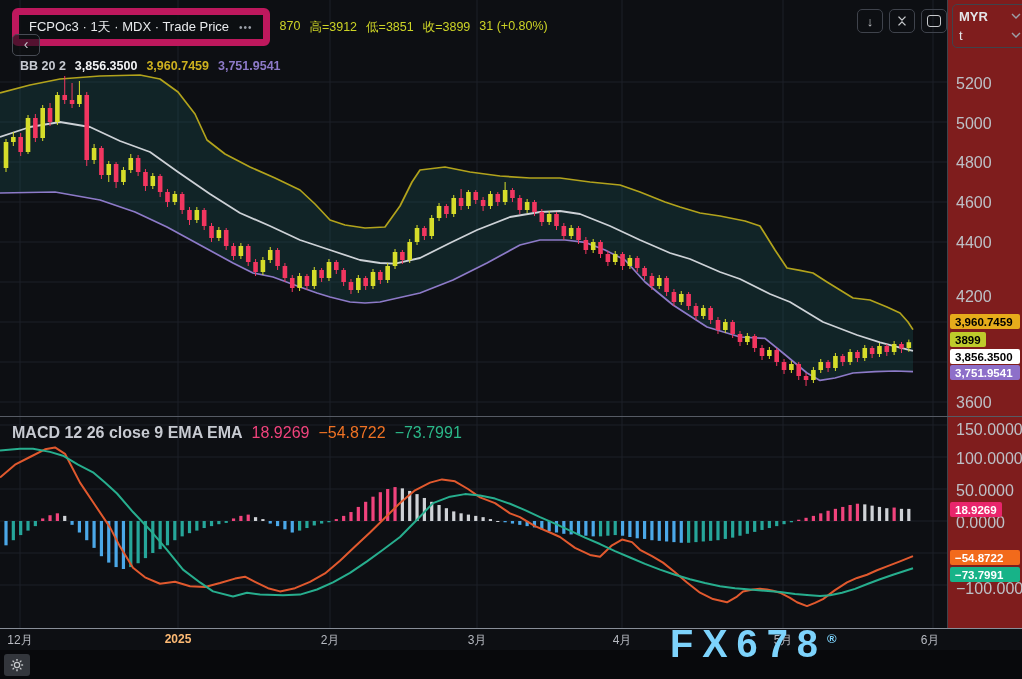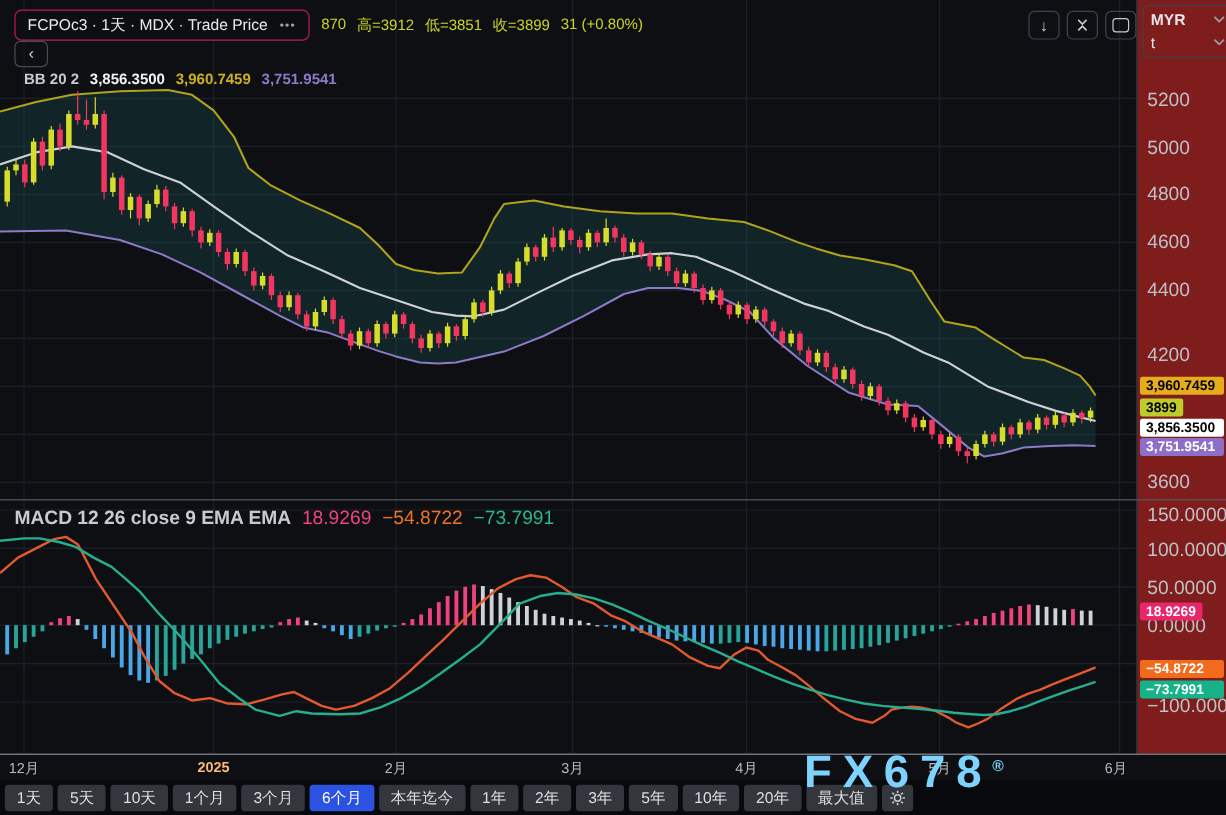--- a/index.html
+++ b/index.html
@@ -4,21 +4,21 @@
 <style>
   html,body{margin:0;padding:0;background:#000;}
   #app{position:relative;width:1022px;height:679px;background:#0D0F13;overflow:hidden;
        font-family:"Liberation Sans","DejaVu Sans",sans-serif;color:#D5D8DC;}
   svg{position:absolute;left:0;display:block;}
   #main-svg{top:0;}
   #macd-svg{top:417px;}
   .overlay{position:absolute;z-index:10;}
   
   #symbol-row{top:8px;left:12px;display:flex;align-items:center;gap:10px;}
-  #symbol-pill{display:flex;align-items:center;gap:10px;border:1px solid #be185d;border-radius:6px;
+  #symbol-pill{display:flex;align-items:center;gap:10px;border:7px solid #be185d;border-radius:6px;
        padding:3px 10px;font-size:13px;color:#E8EAEC;background:rgba(13,15,19,.85);}
   #more-btn{color:#9BA0A8;font-size:10px;letter-spacing:1px;cursor:pointer;}
   .ohlc{font-size:12.5px;color:#CDD426;display:flex;gap:9px;white-space:nowrap;}
   #back-btn{top:34px;left:12px;width:26px;height:20px;border:1px solid #474B54;border-radius:5px;
        color:#C9CCD2;font-size:14px;line-height:18px;text-align:center;cursor:pointer;background:rgba(13,15,19,.6);}
   #bb-row{top:59px;left:20px;font-size:12.5px;display:flex;gap:9px;}
   #bb-row .lbl{color:#C7CAD1;font-weight:bold;}
   #bb-mid-val{color:#F2F3F5;font-weight:bold;}
   #bb-up-val{color:#CDB01F;font-weight:bold;}
   #bb-lo-val{color:#8D7AC8;font-weight:bold;}
@@ -566,36 +566,20 @@
       <div class="tlabel" style="left: 20px;">12月</div>
       <div class="tlabel strong" style="left: 178px;">2025</div>
       <div class="tlabel" style="left: 330px;">2月</div>
       <div class="tlabel" style="left: 477px;">3月</div>
       <div class="tlabel" style="left: 622px;">4月</div>
       <div class="tlabel" style="left: 783px;">5月</div>
       <div class="tlabel" style="left: 930px;">6月</div>
     </div>
 
   <div id="toolbar">
-    <div id="ranges" style="display:flex;gap:4px;">
-        <div class="rbtn">1天</div>
-        <div class="rbtn">5天</div>
-        <div class="rbtn">10天</div>
-        <div class="rbtn">1个月</div>
-        <div class="rbtn">3个月</div>
-        <div class="rbtn sel">6个月</div>
-        <div class="rbtn">本年迄今</div>
-        <div class="rbtn">1年</div>
-        <div class="rbtn">2年</div>
-        <div class="rbtn">3年</div>
-        <div class="rbtn">5年</div>
-        <div class="rbtn">10年</div>
-        <div class="rbtn">20年</div>
-        <div class="rbtn">最大值</div>
-      </div>
     <div id="gear-btn">
       <svg width="14" height="14" viewBox="0 0 16 16" style="position:static">
         <circle cx="8" cy="8" r="3" fill="none" stroke="#C8CACD" stroke-width="1.4"></circle>
         <g stroke="#C8CACD" stroke-width="1.6">
           <line x1="8" y1="1" x2="8" y2="3.2"></line>
             <line x1="8" y1="12.8" x2="8" y2="15"></line>
           <line x1="1" y1="8" x2="3.2" y2="8"></line>
             <line x1="12.8" y1="8" x2="15" y2="8"></line>
           <line x1="3" y1="3" x2="4.6" y2="4.6"></line>
             <line x1="11.4" y1="11.4" x2="13" y2="13"></line>

